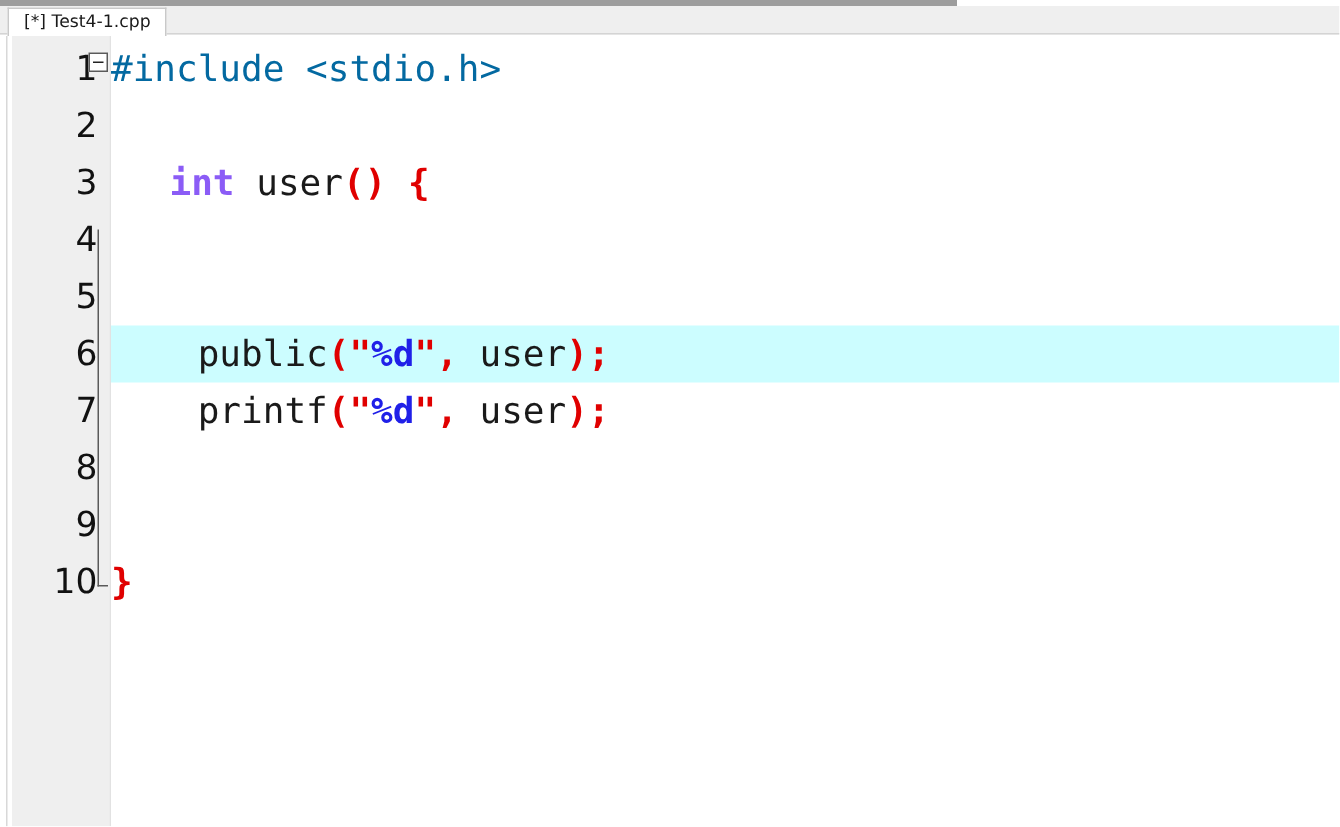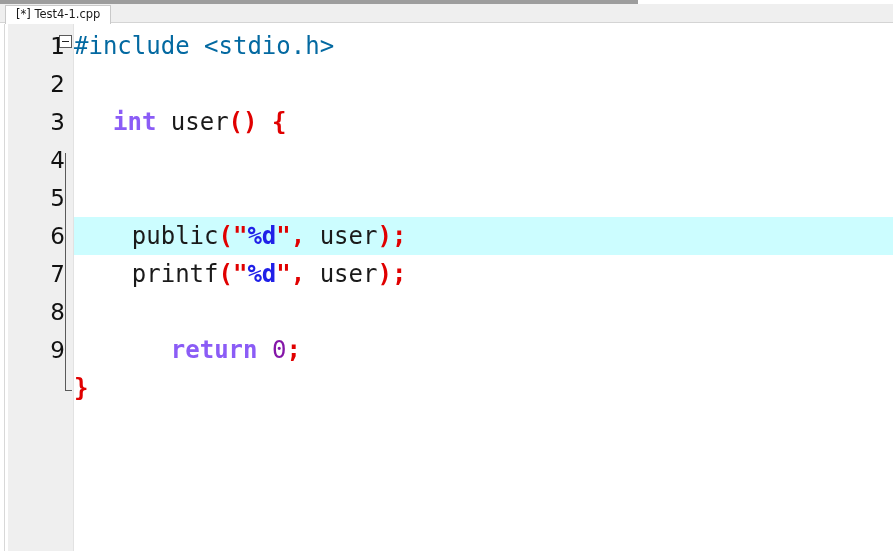--- a/index.html
+++ b/index.html
@@ -214,23 +214,23 @@
       <div class="row" style="top: 231px;">
         <div class="lineno">7</div>
         <div class="code">    <span class="t-id">printf</span><span class="t-punc">("</span><span class="t-fmt">%d</span><span class="t-punc">", </span><span class="t-id">user</span><span class="t-punc">);</span></div>
       </div>
       <div class="row" style="top: 269px;">
         <div class="lineno">8</div>
         <div class="code"></div>
       </div>
       <div class="row" style="top: 307px;">
         <div class="lineno">9</div>
-        <div class="code">    <span class="t-kw">return</span><span class="t-id"> </span><span class="t-num">0</span><span class="t-punc">;</span></div>
       </div>
       <div class="row" style="top: 345px;">
+        <div class="lineno">10</div>
         <div class="code"><span class="t-brace">}</span></div>
       </div>
     </div>
 
   <div id="fold-box"></div>
   <div id="fold-stem"></div>
   <div id="fold-foot"></div>
 
 
 </div>

